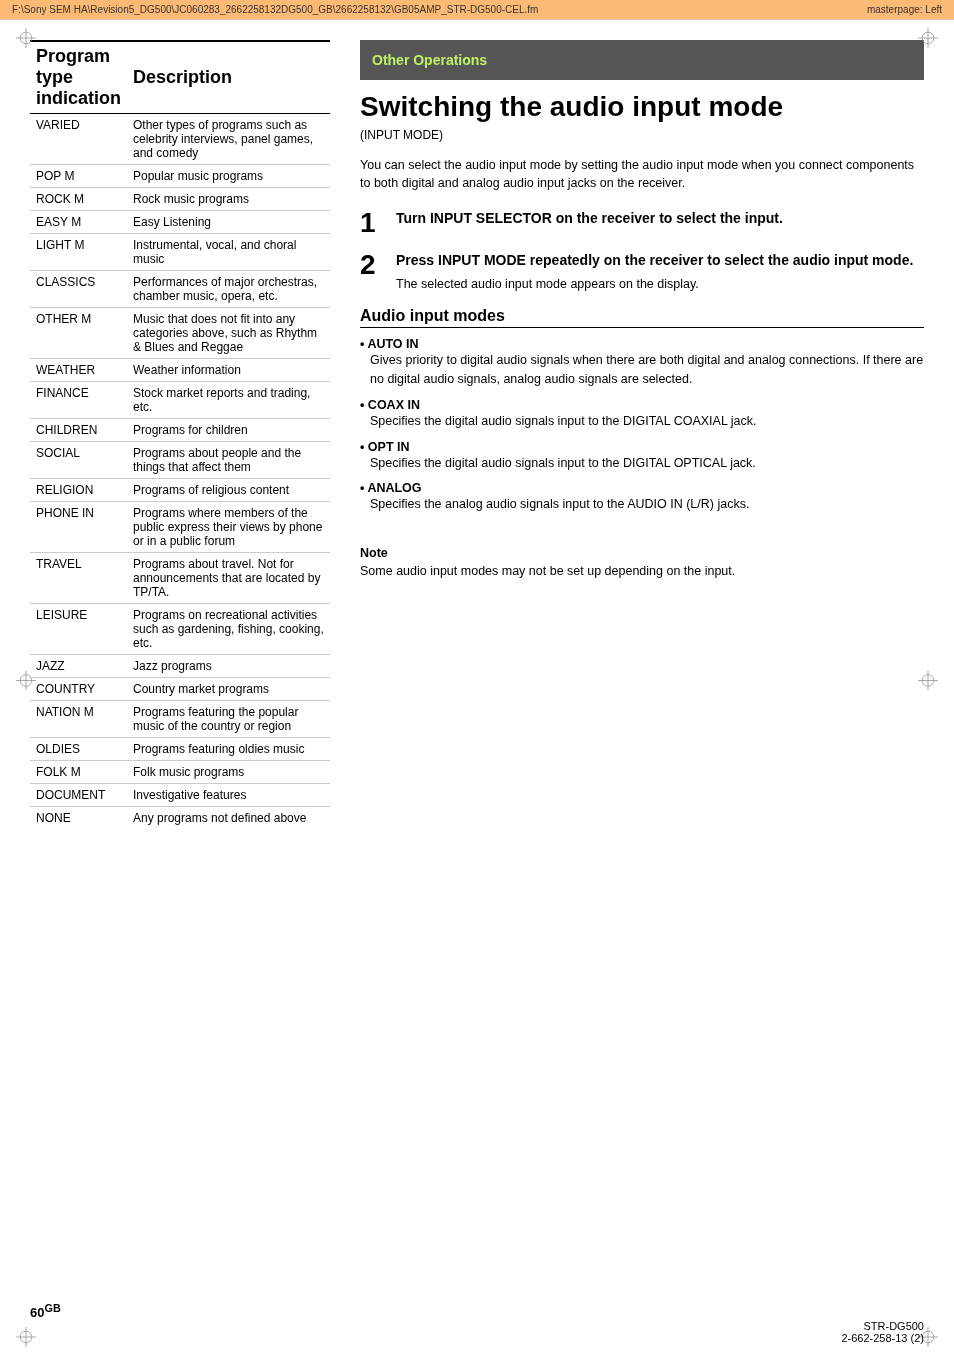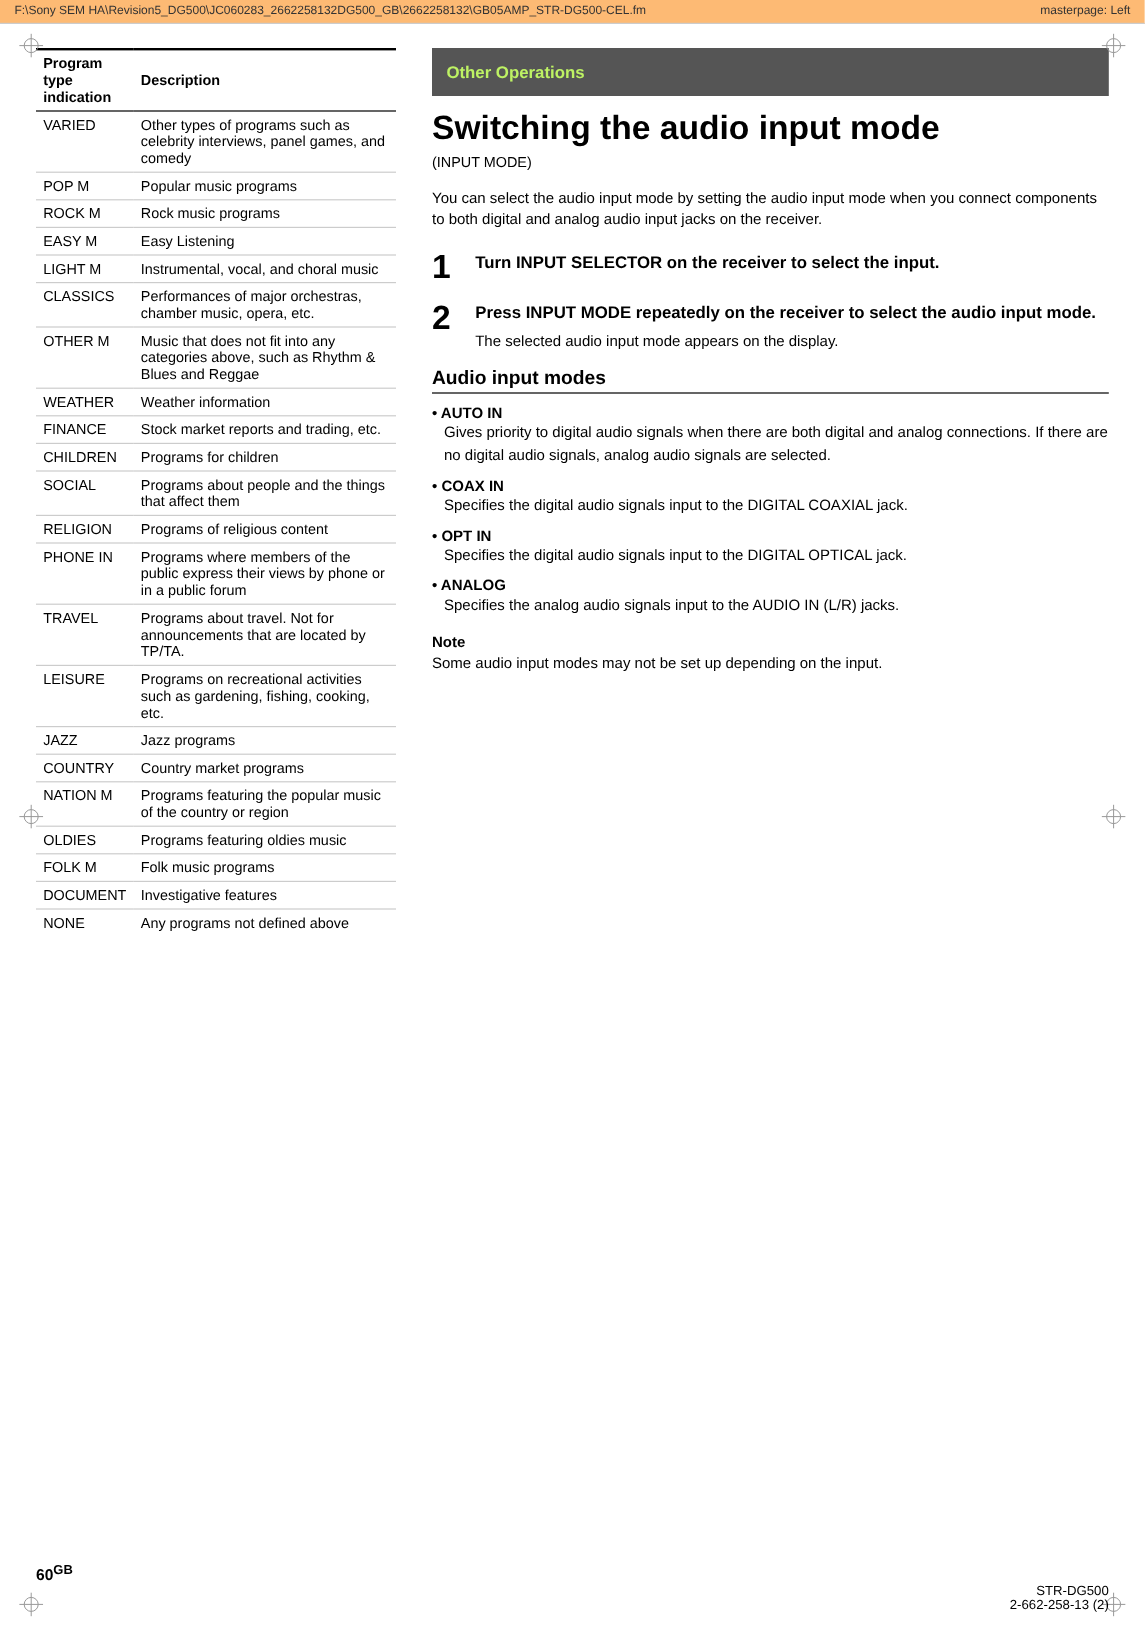--- a/index.html
+++ b/index.html
@@ -43,21 +43,21 @@
 
     
     .program-table {
       width: 100%;
       border-collapse: collapse;
       font-size: 12px;
     }
 
     .program-table th {
       font-weight: bold;
-      font-size: 12px;
+      font-size: 18px;
       text-align: left;
       padding: 4px 6px;
       border-top: 2px solid #000;
       border-bottom: 1px solid #000;
     }
 
     .program-table td {
       padding: 4px 6px;
       vertical-align: top;
       border-bottom: 1px solid #ccc;
@@ -156,21 +156,21 @@
     }
 
     .mode-desc {
       font-size: 12.5px;
       line-height: 1.5;
       margin-left: 10px;
     }
 
     
     .note-section {
-      margin-top: 14px;
+      margin-top: 32px;
     }
 
     .note-title {
       font-weight: bold;
       font-size: 12.5px;
       margin-bottom: 2px;
     }
 
     .note-text {
       font-size: 12.5px;

